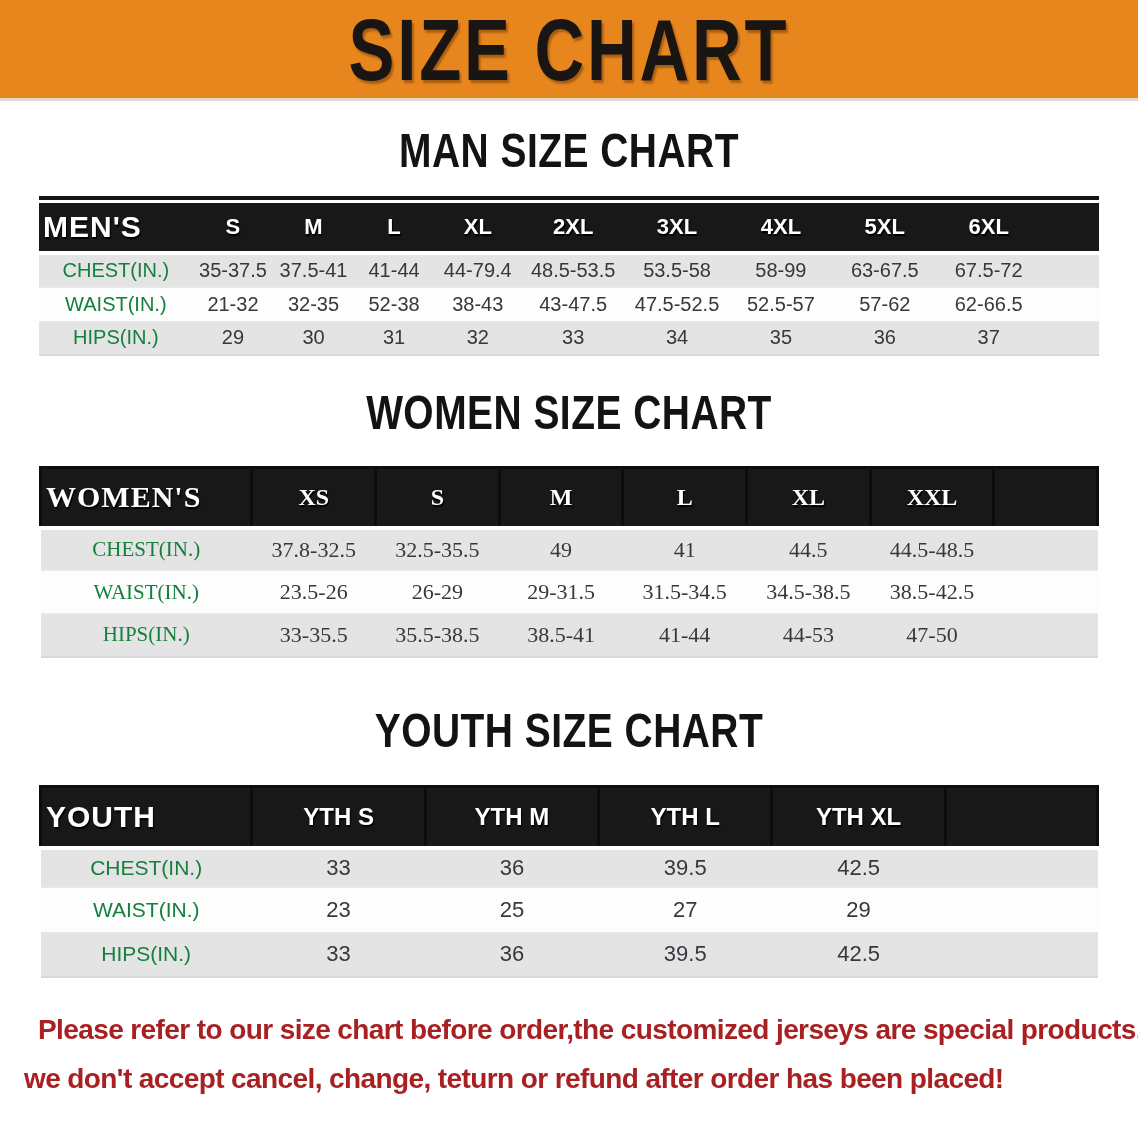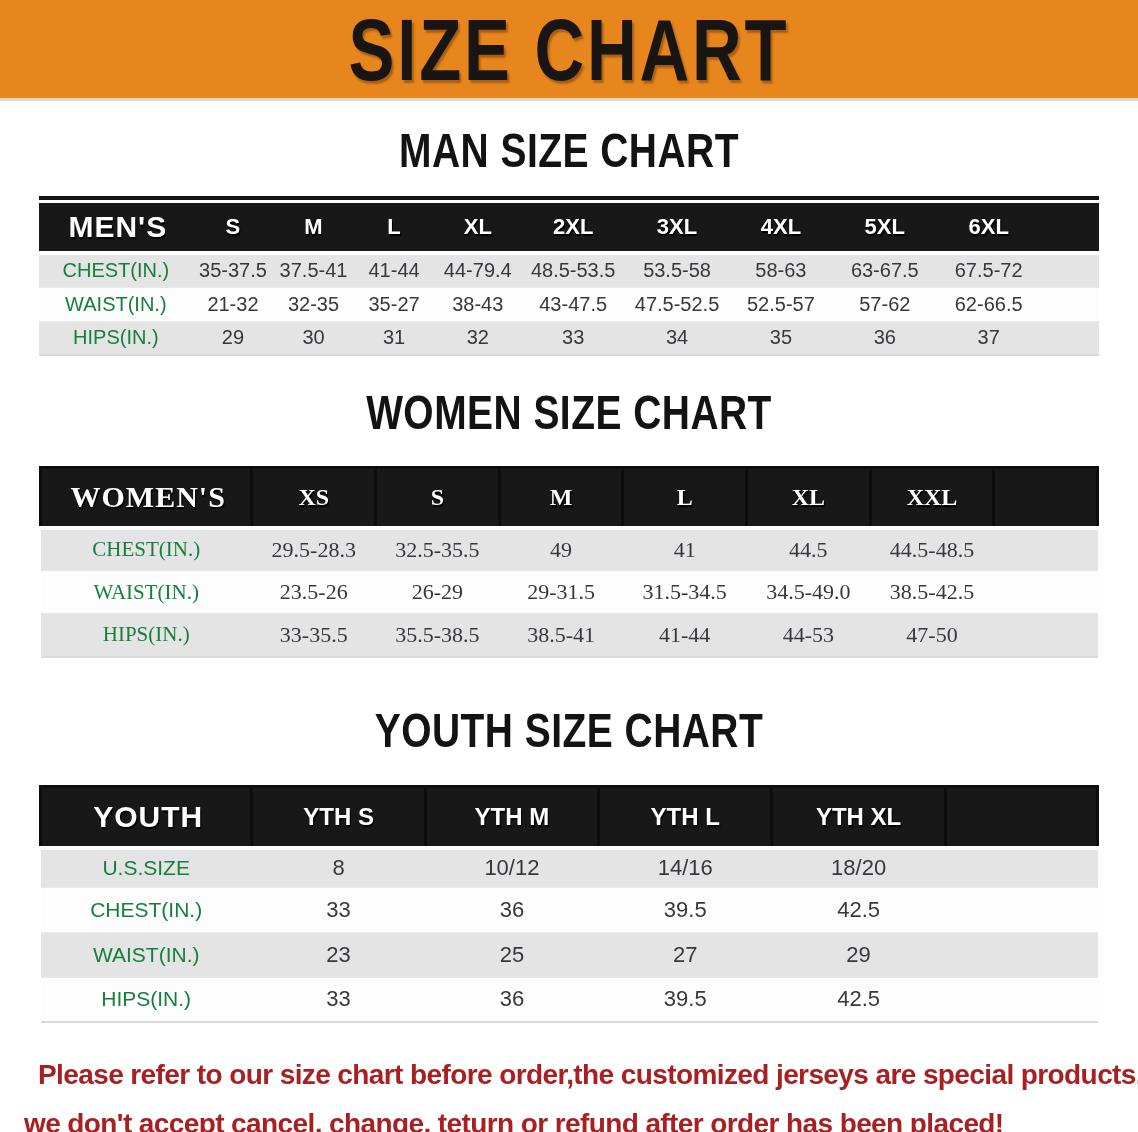--- a/index.html
+++ b/index.html
@@ -30,21 +30,21 @@
   .w-youth { margin-top:30px; }
 
   .topline { height:4px; background:#141414; margin-bottom:3px; }
 
   table.size-table { width:100%; border-collapse:collapse; table-layout:fixed;
                      border-bottom:2px solid #d9d9d9; }
 
   thead th { background:#181818; color:#ffffff; vertical-align:middle;
              border-bottom:4px solid #ffffff; padding:0;
              text-shadow:1px 2px 1px #000; }
-  thead th.brand { text-align:center; padding-left:4px; font-size:30px;
+  thead th.brand { text-align:left; padding-left:4px; font-size:30px;
                    letter-spacing:1px; }
   thead th.colhead { text-align:center; font-weight:bold; }
 
   .w-men   thead th { height:50px; }
   .w-men   thead th.colhead { font-size:22px; }
   .w-women thead th { height:60px; border:3px solid #0d0d0d; border-bottom:4px solid #ffffff; }
   .w-women thead th.colhead { font-size:24px; }
   .w-youth thead th { height:62px; border:3px solid #0d0d0d; border-bottom:4px solid #ffffff; }
   .w-youth thead th.colhead { font-size:24px; }
 
@@ -110,30 +110,30 @@
       </thead>
       <tbody>
         <tr>
           <td class="rowlabel">CHEST(IN.)</td>
           <td>35-37.5</td>
           <td>37.5-41</td>
           <td>41-44</td>
           <td>44-79.4</td>
           <td>48.5-53.5</td>
           <td>53.5-58</td>
-          <td>58-63</td>
+          <td>58-99</td>
           <td>63-67.5</td>
           <td>67.5-72</td>
           <td></td>
         </tr>
         <tr>
           <td class="rowlabel">WAIST(IN.)</td>
           <td>21-32</td>
           <td>32-35</td>
-          <td>35-27</td>
+          <td>52-38</td>
           <td>38-43</td>
           <td>43-47.5</td>
           <td>47.5-52.5</td>
           <td>52.5-57</td>
           <td>57-62</td>
           <td>62-66.5</td>
           <td></td>
         </tr>
         <tr>
           <td class="rowlabel">HIPS(IN.)</td>
@@ -173,35 +173,35 @@
           <th class="colhead">M</th>
           <th class="colhead">L</th>
           <th class="colhead">XL</th>
           <th class="colhead">XXL</th>
           <th></th>
         </tr>
       </thead>
       <tbody>
         <tr>
           <td class="rowlabel">CHEST(IN.)</td>
-          <td>29.5-28.3</td>
+          <td>37.8-32.5</td>
           <td>32.5-35.5</td>
           <td>49</td>
           <td>41</td>
           <td>44.5</td>
           <td>44.5-48.5</td>
           <td></td>
         </tr>
         <tr>
           <td class="rowlabel">WAIST(IN.)</td>
           <td>23.5-26</td>
           <td>26-29</td>
           <td>29-31.5</td>
           <td>31.5-34.5</td>
-          <td>34.5-49.0</td>
+          <td>34.5-38.5</td>
           <td>38.5-42.5</td>
           <td></td>
         </tr>
         <tr>
           <td class="rowlabel">HIPS(IN.)</td>
           <td>33-35.5</td>
           <td>35.5-38.5</td>
           <td>38.5-41</td>
           <td>41-44</td>
           <td>44-53</td>
@@ -228,28 +228,20 @@
           <th class="brand">YOUTH</th>
           <th class="colhead">YTH S</th>
           <th class="colhead">YTH M</th>
           <th class="colhead">YTH L</th>
           <th class="colhead">YTH XL</th>
           <th></th>
         </tr>
       </thead>
       <tbody>
         <tr>
-          <td class="rowlabel">U.S.SIZE</td>
-          <td>8</td>
-          <td>10/12</td>
-          <td>14/16</td>
-          <td>18/20</td>
-          <td></td>
-        </tr>
-        <tr>
           <td class="rowlabel">CHEST(IN.)</td>
           <td>33</td>
           <td>36</td>
           <td>39.5</td>
           <td>42.5</td>
           <td></td>
         </tr>
         <tr>
           <td class="rowlabel">WAIST(IN.)</td>
           <td>23</td>

